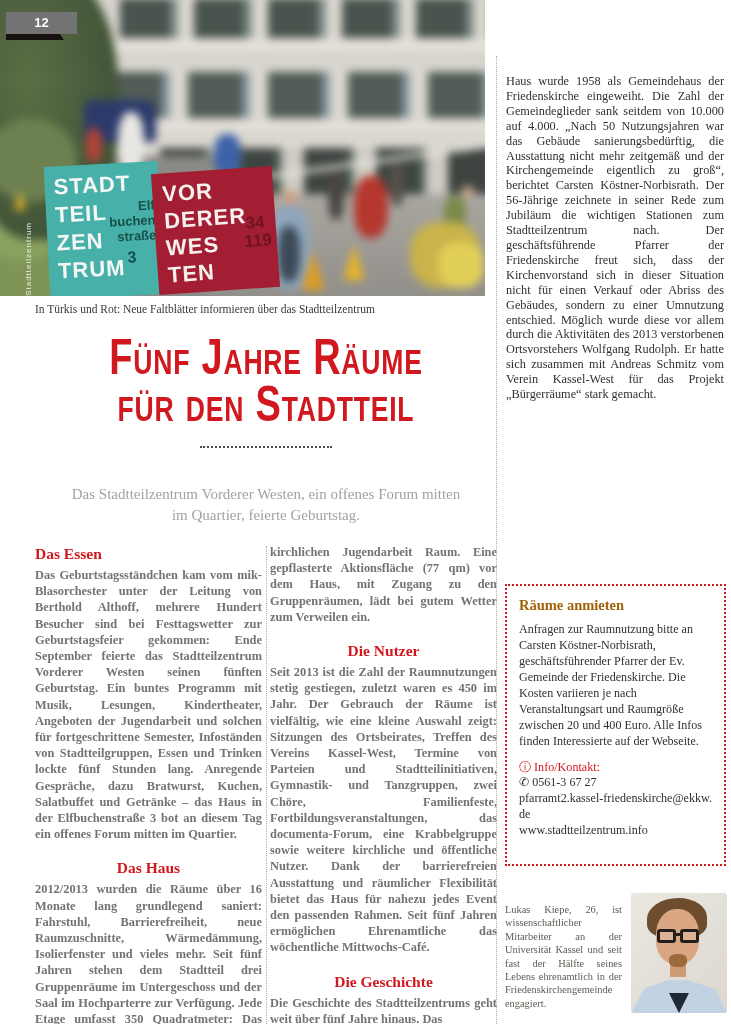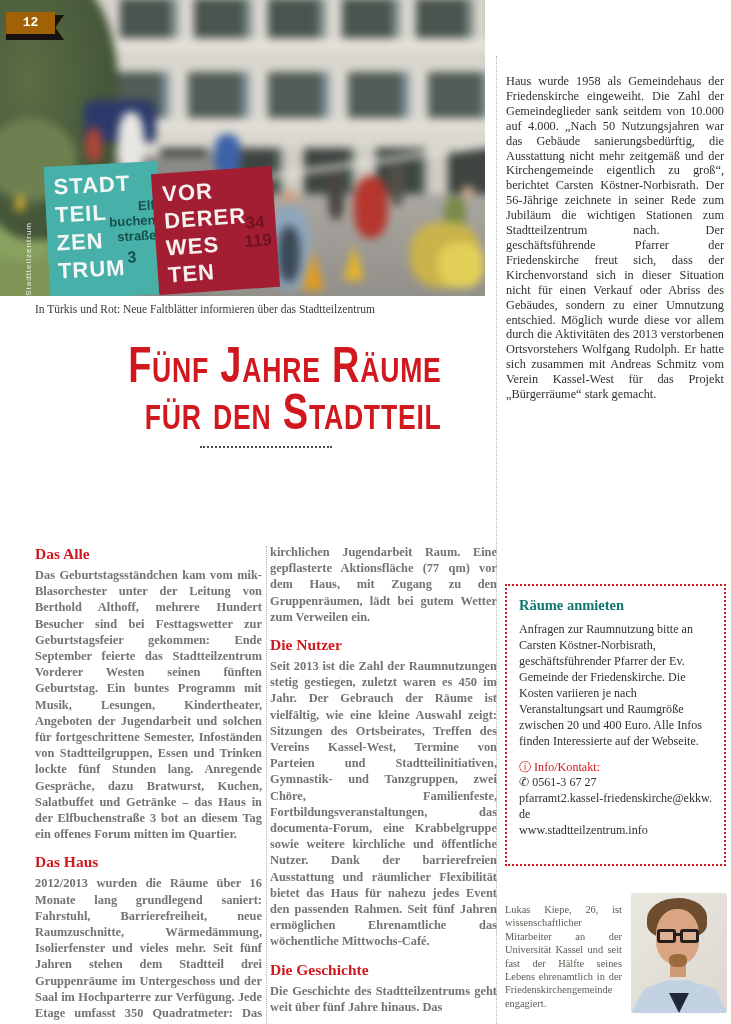--- a/index.html
+++ b/index.html
@@ -6,23 +6,23 @@
   html,body { background:#ffffff; }
   .page {
     position:relative; width:731px; height:1024px; margin:0 auto;
     background:#ffffff; overflow:hidden;
     font-family:"Liberation Serif", serif; color:#33302c;
   }
 
   
   .ribbon-black{ position:absolute; left:6px; top:15px; width:58px; height:25px;
     background:#16110f; clip-path:polygon(0 0,100% 0,85% 50%,100% 100%,0 100%); z-index:9;}
-  .ribbon-red{ position:absolute; left:6px; top:12px; width:49px; height:22px;
-    background:#a16207; z-index:10; text-align:center; line-height:22px;
-    font-family:Liberation Mono, monospace; font-weight:bold; font-size:13px; color:#fff;}
+  .ribbon-red{ position:absolute; left:6px; top:12px; width:71px; height:22px;
+    background:#737373; z-index:10; text-align:center; line-height:22px;
+    font-family:Liberation Sans, sans-serif; font-weight:bold; font-size:13px; color:#fff;}
 
   
   .photo{ position:absolute; left:0; top:0; width:485px; height:296px; overflow:hidden; background:#cfccc4;}
   .photo-blur{ position:absolute; left:-10px; top:-10px; width:505px; height:316px; filter:blur(4px);}
   .facade{ position:absolute; inset:0; background:linear-gradient(180deg,#d6d3cb 0%,#dbd8d0 52%,#c2bfb7 70%,#a09d96 82%,#929089 100%);}
   .winrow1{ position:absolute; left:130px; right:0; top:8px; height:40px;
     background:repeating-linear-gradient(90deg,#49544e 0 50px,#7d8c88 50px 58px,#dbd8d0 58px 74px);}
   .winrow2{ position:absolute; left:118px; right:0; top:82px; height:46px;
     background:repeating-linear-gradient(90deg,#515c56 0 54px,#8496a0 54px 62px,#dbd8d0 62px 80px);}
   .winrow3{ position:absolute; left:170px; right:0; top:158px; height:70px;
@@ -53,48 +53,48 @@
   .sign-num1{ position:absolute; top:46px; right:11px; color:#6d1322; font-weight:bold; font-size:17px;}
   .sign-num2{ position:absolute; top:64px; right:5px; color:#6d1322; font-weight:bold; font-size:17px;}
 
   .photo-credit{ position:absolute; left:24px; top:222px; z-index:4;
     writing-mode:vertical-rl; transform:rotate(180deg);
     font-family:"Liberation Sans",sans-serif; font-size:8px; letter-spacing:1px; color:#ecece9;}
 
   .caption{ position:absolute; left:35px; top:303px; width:455px; font-size:11.5px; color:#3b3835;}
 
   
-  .title{ position:absolute; left:35px; top:342px; width:462px; text-align:right; color:#d2181f;}
+  .title{ position:absolute; left:35px; top:334px; width:462px; text-align:center; color:#d2181f;}
   .title-line{ display:block; font-family:"Liberation Sans",sans-serif; font-weight:bold;
     font-variant:small-caps; font-size:50px; line-height:47px; letter-spacing:1px;
     transform:scaleX(0.76); transform-origin:50% 50%; white-space:nowrap;}
   .dotted-rule{ position:absolute; left:200px; top:446px; width:132px; border-top:2px dotted #4a4a48;}
   .byline{ position:absolute; left:35px; top:453px; width:462px; text-align:center; font-size:16.5px; color:#262320;}
   .standfirst{ position:absolute; left:66px; top:484px; width:400px; text-align:center;
     font-size:15px; line-height:20.5px; color:#a2a2a0;}
 
   
   .cols{ position:absolute; left:35px; top:544px; width:462px; height:480px; overflow:hidden; display:flex;}
   .col1{ width:227px;}
   .col-div{ border-left:1px dotted #b0aeaa; margin:2px 3px 0 4px;}
   .col2{ flex:1;}
   .cols p{ font-size:12.4px; line-height:16.2px; text-align:justify; color:#737373;font-weight:bold;}
   .red-h{ color:#d2181f; font-weight:bold; font-size:15.5px; line-height:20px; margin-bottom:3px;}
-  .mt{ margin-top:10px;}
+  .mt{ margin-top:16px;text-align:center;}
 
   .vsep{ position:absolute; left:496px; top:56px; height:968px; border-left:1px dotted #b3b1ad;}
 
   
   .rightcol{ position:absolute; left:506px; top:58px; width:218px;margin-top:16px;}
   .rightcol p{ font-size:12.3px; line-height:14.9px; text-align:justify; color:#33302c;}
   .rightcol p + p{ margin-top:15px;}
 
   .infobox{ position:absolute; left:505px; top:584px; width:221px; height:282px;
     border:2px dotted #d2181f; padding:11px 11px 0 12px; overflow:hidden; background:#fff;}
-  .infobox .ib-title{ color:#0f766e; font-weight:bold; font-size:14.5px; line-height:17.5px;}
+  .infobox .ib-title{ color:#a16207; font-weight:bold; font-size:14.5px; line-height:17.5px;}
   .infobox .ib-body{ margin-top:6px; font-size:12.1px; line-height:16px; color:#33302c;}
   .infobox .ib-contact{ margin-top:11px; font-size:12.1px; line-height:15.8px; color:#33302c;}
   .ib-label{ color:#d2181f;}
   .icon{ display:inline-block; margin-right:3px;}
   .ib-email{ word-break:break-all;}
 
   
   .author{ position:absolute; left:505px; top:893px; width:222px; display:flex; gap:9px;}
   .bio{ width:117px; font-size:10.4px; line-height:13.4px; color:#5f5b54; padding-top:10px; text-align:justify;}
   .portrait{ position:relative; width:96px; height:120px; border-radius:3px; overflow:hidden;
@@ -177,24 +177,25 @@
   <div class="ribbon-black"></div>
   <div class="ribbon-red">12</div>
 
   <div class="caption">In Türkis und Rot: Neue Faltblätter informieren über das Stadtteilzentrum</div>
 
   <h1 class="title">
     <span class="title-line">Fünf Jahre Räume</span>
     <span class="title-line">für den Stadtteil</span>
   </h1>
   <div class="dotted-rule"></div>
+  <div class="standfirst">Das Stadtteilzentrum Vorderer Westen, ein offenes Forum mitten im Quartier, feierte Geburtstag.</div>
 
   <div class="cols">
     <div class="col1">
-      <div class="red-h">Das Alle</div>
+      <div class="red-h">Das Essen</div>
       <p>Das Geburtstagsständchen kam vom mik-Blasorchester unter der Leitung von Berthold Althoff, mehrere Hundert Besucher sind bei Festtagswetter zur Geburtstagsfeier gekommen: Ende September feierte das Stadtteilzentrum Vorderer Westen seinen fünften Geburtstag. Ein buntes Programm mit Musik, Lesungen, Kindertheater, Angeboten der Jugendarbeit und solchen für fortgeschrittene Semester, Infoständen von Stadtteilgruppen, Essen und Trinken lockte fünf Stunden lang. Anregende Gespräche, dazu Bratwurst, Kuchen, Salatbuffet und Getränke – das Haus in der Elfbuchenstraße 3 bot an diesem Tag ein offenes Forum mitten im Quartier.</p>
       <div class="red-h mt">Das Haus</div>
       <p>2012/2013 wurden die Räume über 16 Monate lang grundlegend saniert: Fahrstuhl, Barrierefreiheit, neue Raumzuschnitte, Wärmedämmung, Isolierfenster und vieles mehr. Seit fünf Jahren stehen dem Stadtteil drei Gruppenräume im Untergeschoss und der Saal im Hochparterre zur Verfügung. Jede Etage umfasst 350 Quadratmeter: Das Kellergeschoss bietet der</p>
     </div>
     <div class="col-div"></div>
     <div class="col2">
       <p>kirchlichen Jugendarbeit Raum. Eine gepflasterte Aktionsfläche (77 qm) vor dem Haus, mit Zugang zu den Gruppenräumen, lädt bei gutem Wetter zum Verweilen ein.</p>
       <div class="red-h mt">Die Nutzer</div>
       <p>Seit 2013 ist die Zahl der Raumnutzungen stetig gestiegen, zuletzt waren es 450 im Jahr. Der Gebrauch der Räume ist vielfältig, wie eine kleine Auswahl zeigt: Sitzungen des Ortsbeirates, Treffen des Vereins Kassel-West, Termine von Parteien und Stadtteilinitiativen, Gymnastik- und Tanzgruppen, zwei Chöre, Familienfeste, Fortbildungsveranstaltungen, das documenta-Forum, eine Krabbelgruppe sowie weitere kirchliche und öffentliche Nutzer. Dank der barrierefreien Ausstattung und räumlicher Flexibilität bietet das Haus für nahezu jedes Event den passenden Rahmen. Seit fünf Jahren ermöglichen Ehrenamtliche das wöchentliche Mittwochs-Café.</p>
       <div class="red-h mt">Die Geschichte</div>

